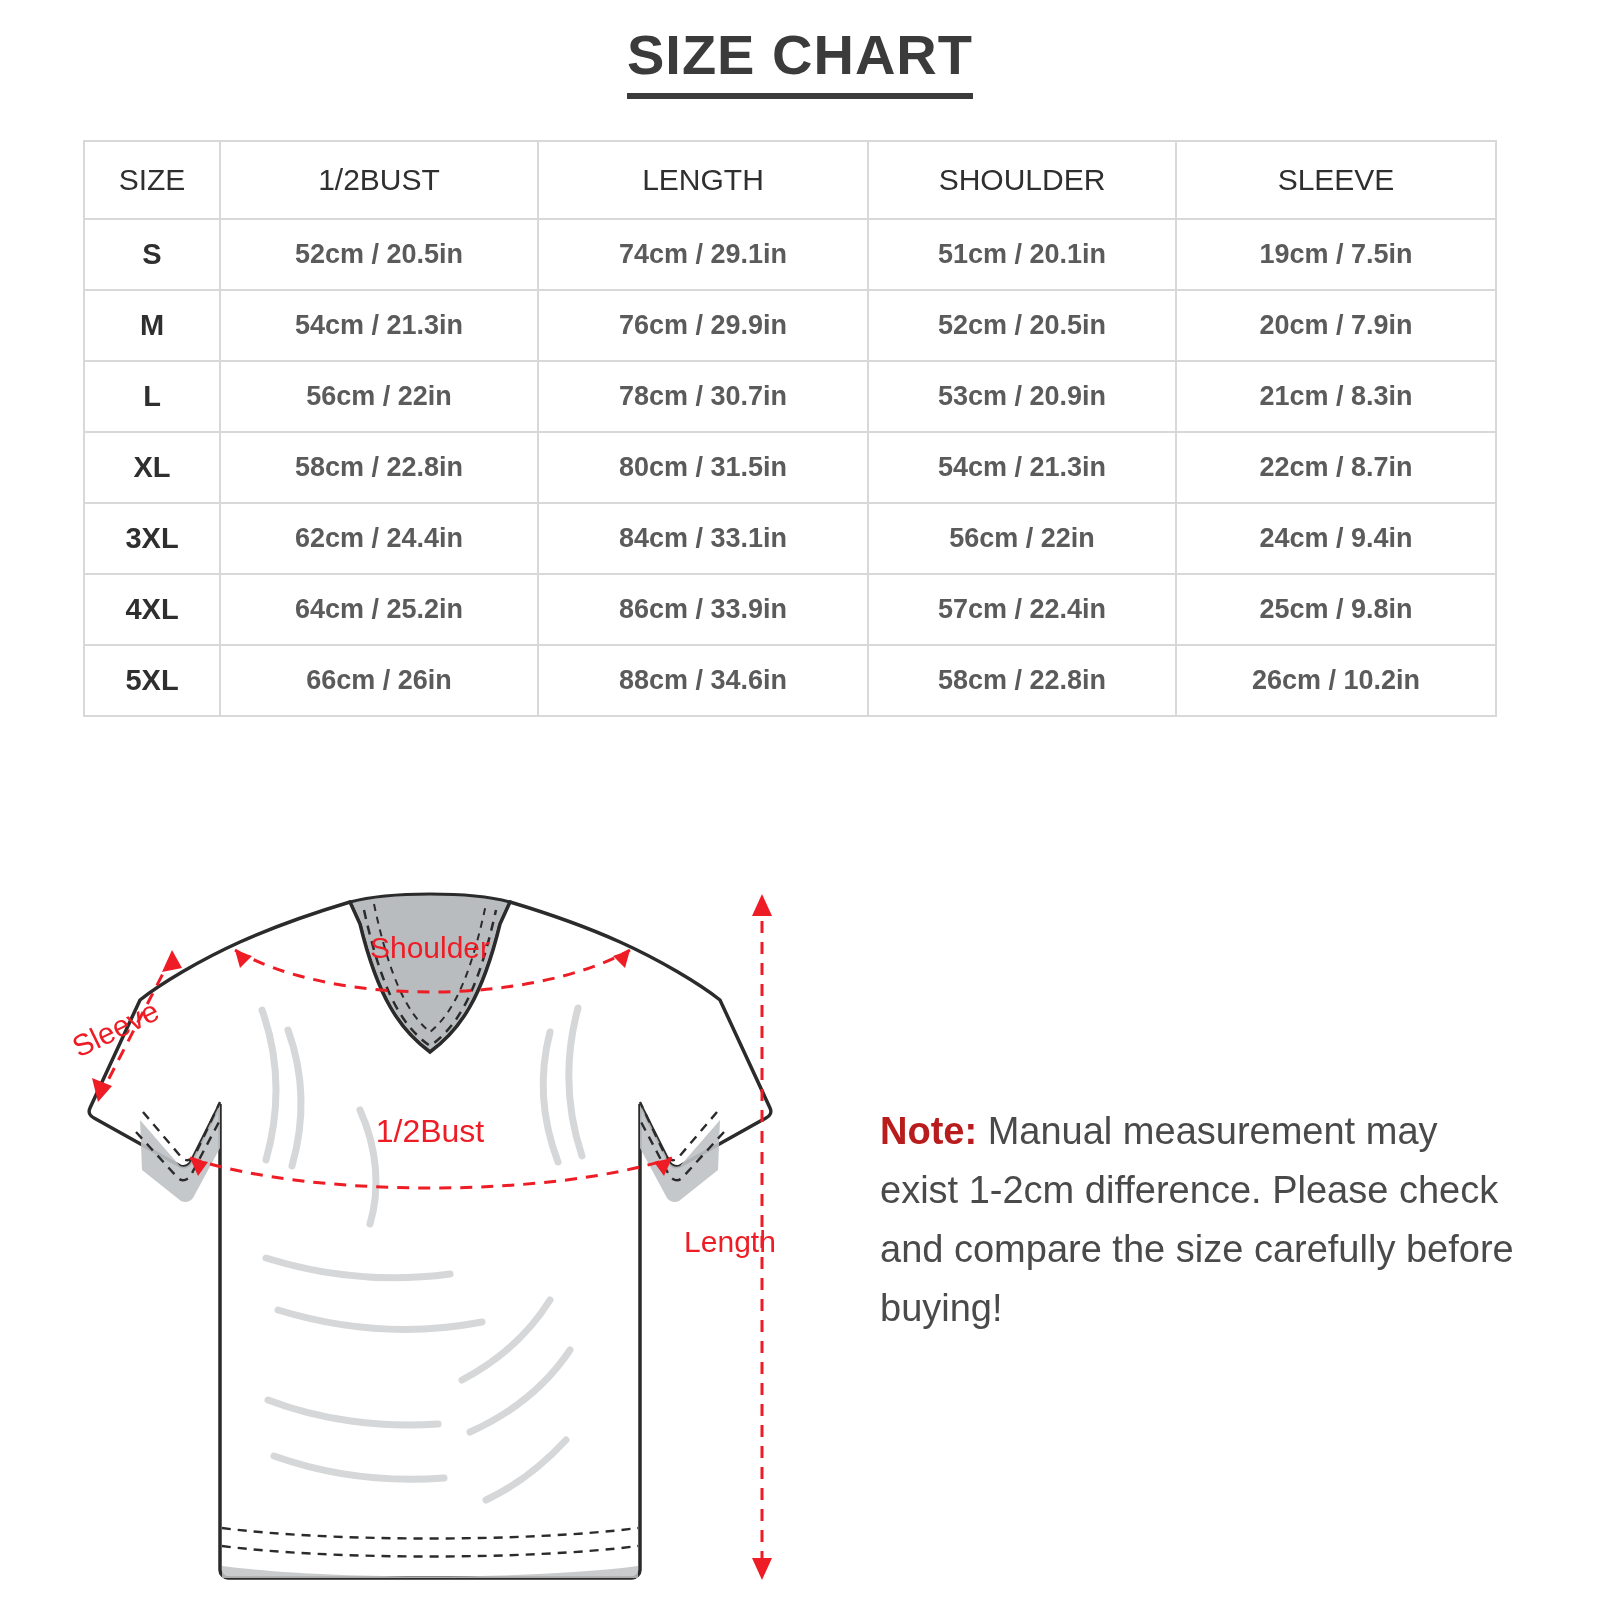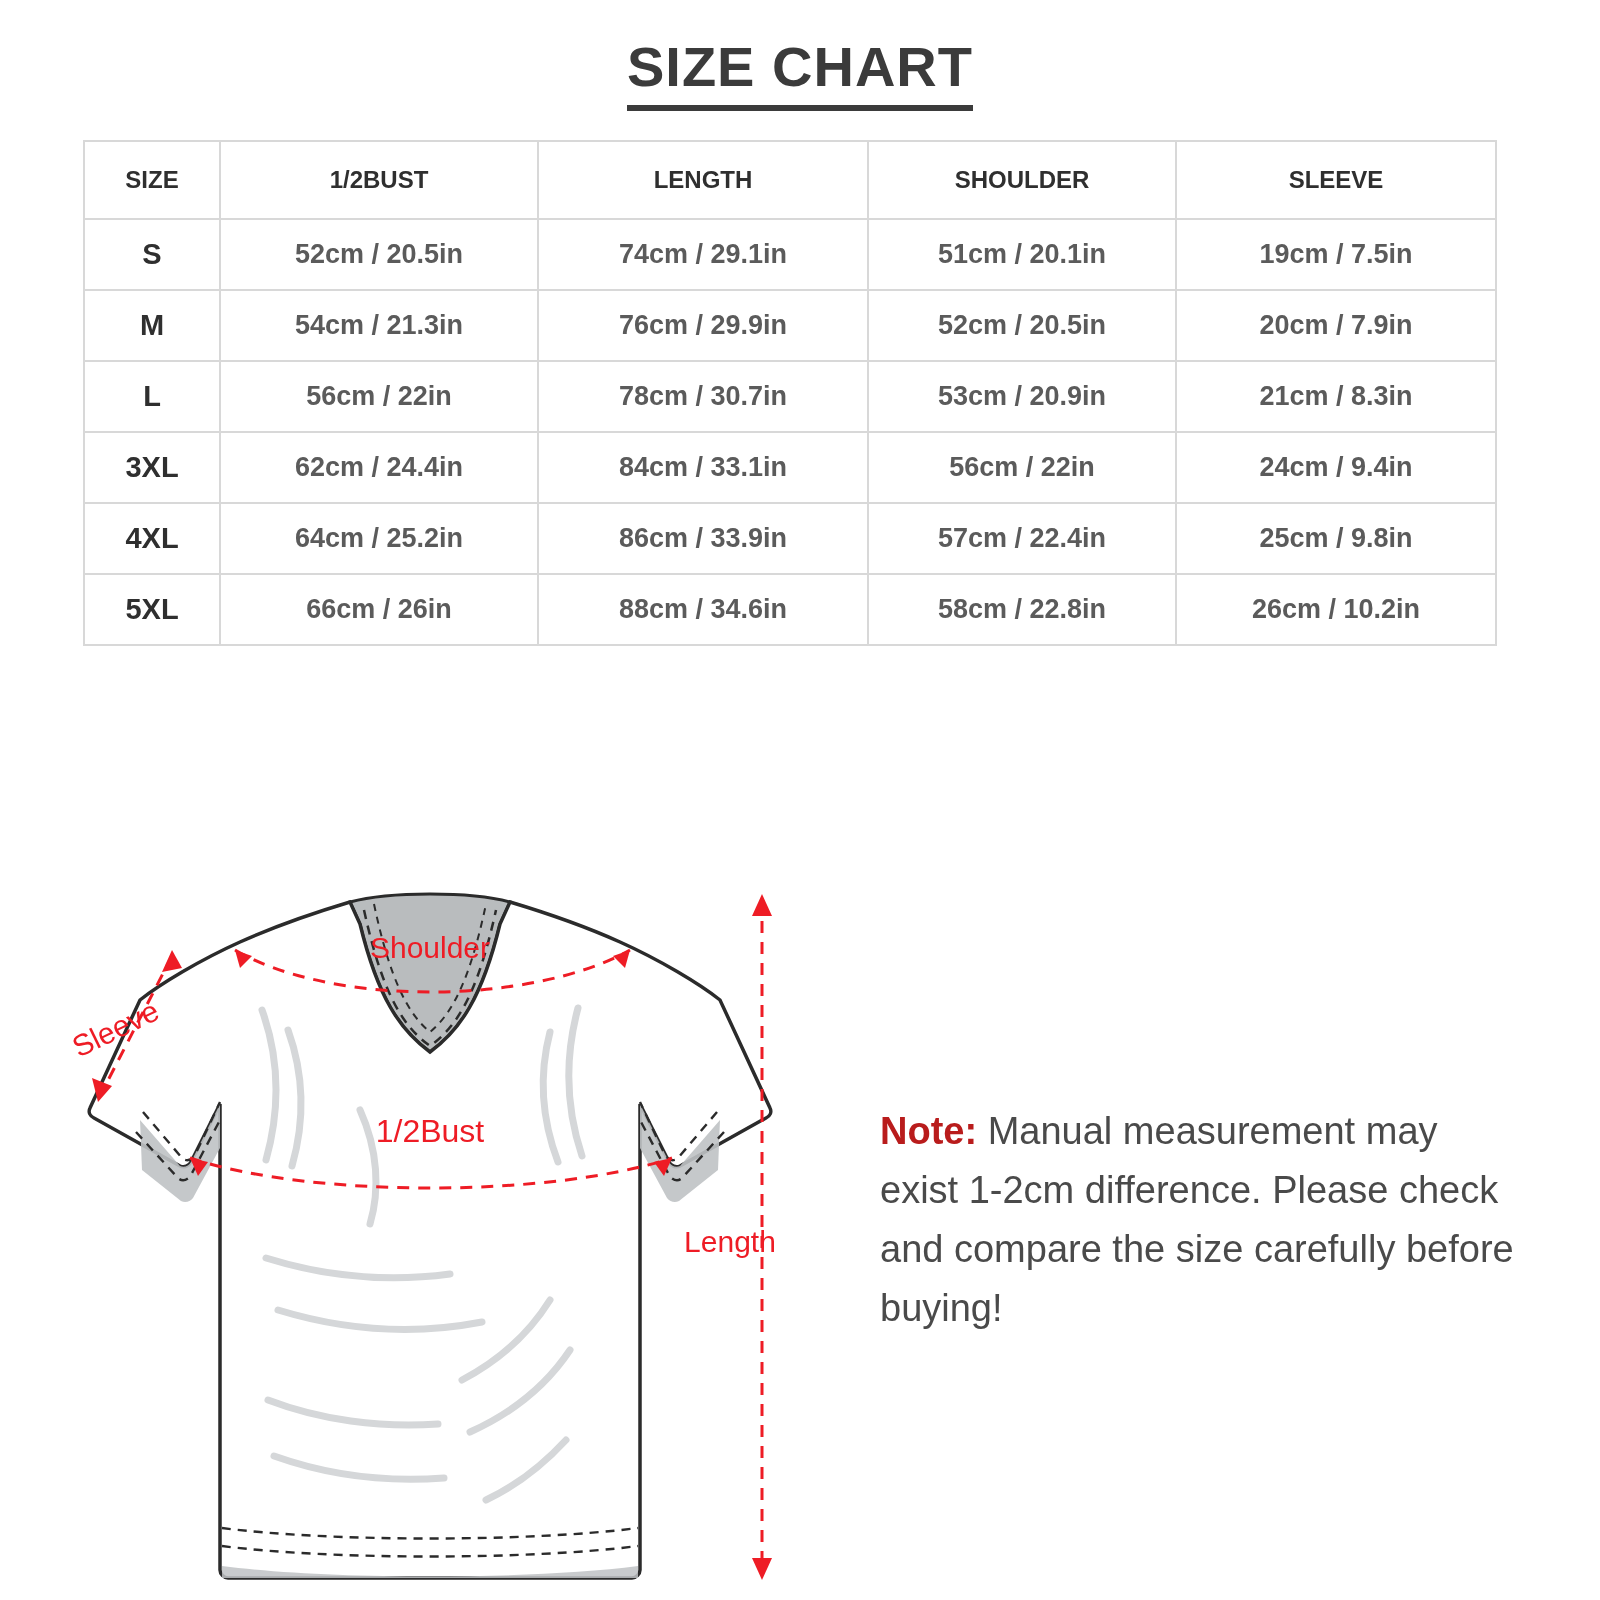--- a/index.html
+++ b/index.html
@@ -18,21 +18,20 @@
     overflow: hidden;
   }
 
   
   .title-wrap {
     position: absolute;
     top: 22px;
     left: 0;
     width: 1600px;
     text-align: center;
-    margin-top: 12px;
   }
   .title {
     display: inline-block;
     font-size: 56px;
     font-weight: bold;
     color: #3b3b3b;
     letter-spacing: 1px;
     padding-bottom: 6px;
     border-bottom: 6px solid #3b3b3b;
   }
@@ -53,22 +52,22 @@
   table.size-table td {
     border: 2px solid #d8d8d8;
     text-align: center;
     height: 71px;
     vertical-align: middle;
     font-size: 27px;
     color: #5b5b5b;
     font-weight: bold;
   }
   table.size-table thead th {
-    font-size: 24px;
-    font-weight: bold;
+    font-size: 30px;
+    font-weight: normal;
     color: #2f2f2f;
     height: 78px;
   }
   table.size-table tbody td.size-col {
     font-weight: bold;
     color: #2f2f2f;
     font-size: 29px;
   }
   col.c-size { width: 136px; }
   col.c-bust { width: 318px; }
@@ -152,20 +151,27 @@
           <td>76cm / 29.9in</td>
           <td>52cm / 20.5in</td>
           <td>20cm / 7.9in</td>
         </tr>
         <tr>
           <td class="size-col">L</td>
           <td>56cm / 22in</td>
           <td>78cm / 30.7in</td>
           <td>53cm / 20.9in</td>
           <td>21cm / 8.3in</td>
+        </tr>
+        <tr>
+          <td class="size-col">XL</td>
+          <td>58cm / 22.8in</td>
+          <td>80cm / 31.5in</td>
+          <td>54cm / 21.3in</td>
+          <td>22cm / 8.7in</td>
         </tr>
         <tr>
           <td class="size-col">3XL</td>
           <td>62cm / 24.4in</td>
           <td>84cm / 33.1in</td>
           <td>56cm / 22in</td>
           <td>24cm / 9.4in</td>
         </tr>
         <tr>
           <td class="size-col">4XL</td>

